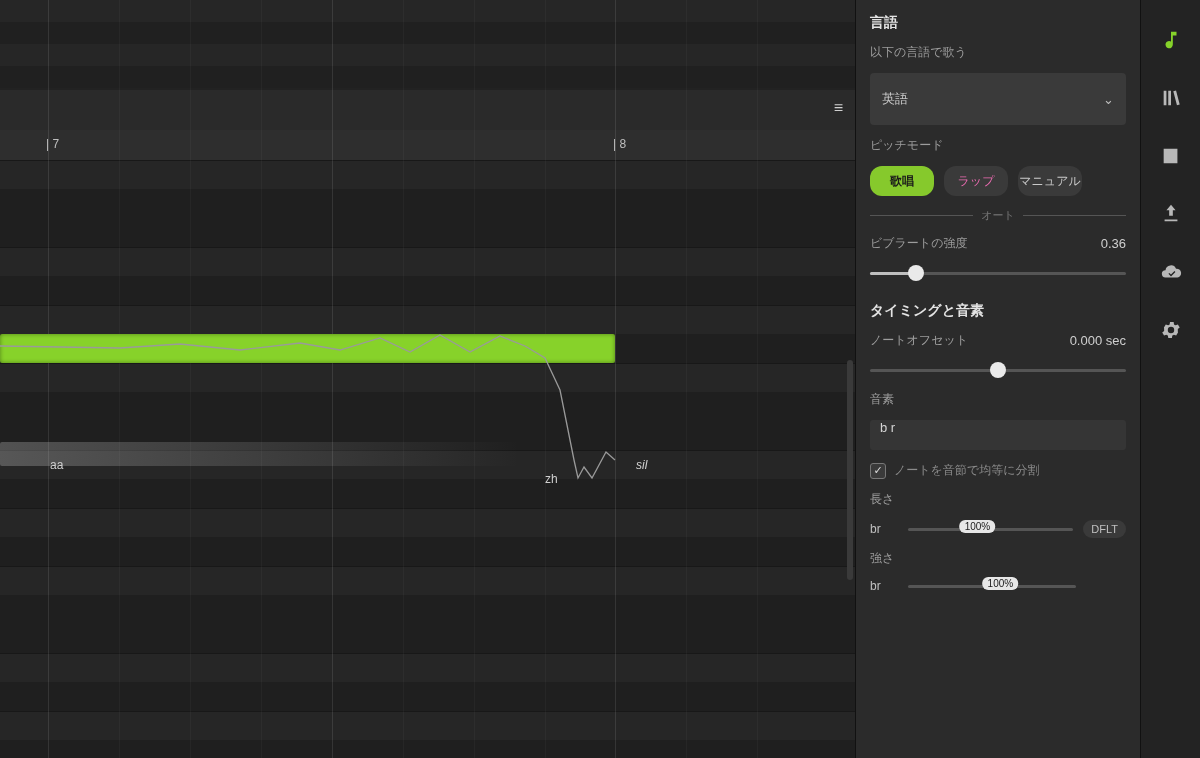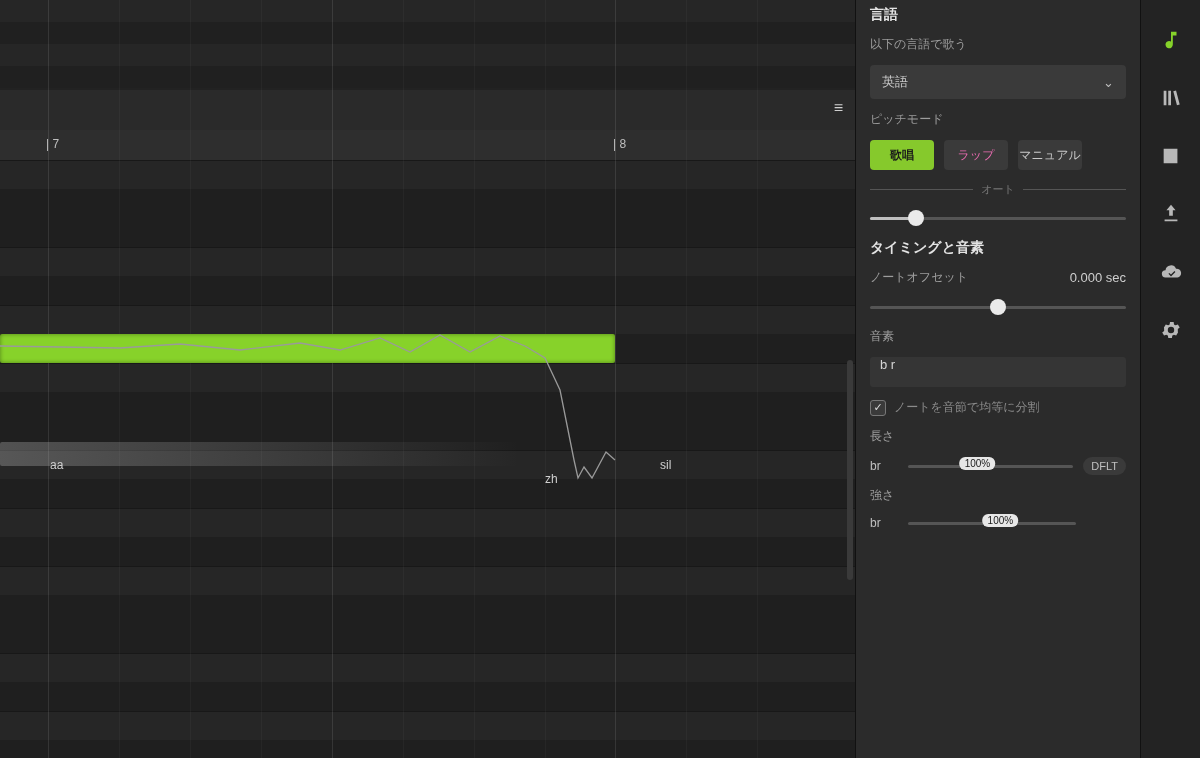--- a/index.html
+++ b/index.html
@@ -42,28 +42,28 @@
   
   .pitch-curve { position:absolute; left:0; top:0; width:100%; height:100%; pointer-events:none; }
 
   
   .vscroll { position:absolute; right:2px; top:360px; width:6px; height:220px; background:#3a3a3a; border-radius:3px; }
 
   
   .inspector { width:285px; background:#2b2b2b; color:#c9c9c9; font-size:13px; border-left:1px solid #111; overflow:hidden; }
   .insp-inner { padding:6px 14px 10px 14px; display:flex; flex-direction:column; gap:12px; }
 
-  .section-title { font-weight:700; color:#e4e4e4; font-size:14px; margin-top:0; }
+  .section-title { font-weight:700; color:#e4e4e4; font-size:14px; margin-top:8px; }
   .sub-label { color:#9d9d9d; font-size:12px; }
 
-  .select-box { background:#3a3a3a; border-radius:4px; height:34px; display:flex; align-items:center; padding:0 12px; justify-content:space-between; cursor:pointer; }
+  .select-box { background:#3a3a3a; border-radius:4px; height:52px; display:flex; align-items:center; padding:0 12px; justify-content:space-between; cursor:pointer; }
   .select-box .chev { color:#bdbdbd; }
 
   .seg-group { display:flex; gap:10px; }
-  .seg { flex:0 0 auto; min-width:64px; text-align:center; height:30px; line-height:30px; border-radius:4px; background:#3a3a3a; cursor:pointer; font-size:12px; }
+  .seg { flex:0 0 auto; min-width:64px; text-align:center; height:30px; line-height:30px; border-radius:12px; background:#3a3a3a; cursor:pointer; font-size:12px; }
   .seg.active { background:#86c92c; color:#1b1b1b; font-weight:600; }
   .seg.pink   { color:#e96bb0; }
 
   .auto-div { display:flex; align-items:center; gap:8px; color:#777; font-size:11px; }
   .auto-div .ln { flex:1; height:1px; background:#555; }
 
   .row-flex { display:flex; justify-content:space-between; align-items:center; }
 
   
   .slider     { position:relative; height:18px; }
@@ -151,21 +151,21 @@
     <div class="note" style="left:0;width:615px;top:334px;"></div>
 
     <div class="wave" style="left:0;width:520px;top:442px;"></div>
 
     <svg class="pitch-curve" viewBox="0 0 855 758" preserveAspectRatio="none">
       <path d="M0 346 L120 348 L180 344 L240 350 L300 343 L340 350 L380 338 L410 352 L440 335 L470 352 L500 336 L525 346 L545 358 L560 390 L568 430 L574 460 L578 478 L584 467 L592 478 L606 452 L615 460" fill="none" stroke="#9a9a9a" stroke-width="1.3"></path>
     </svg>
 
     <span class="phon" style="left:50px;top:458px;">aa</span>
     <span class="phon" style="left:545px;top:472px;">zh</span>
-    <span class="phon" style="left:660px;top:458px;">sil</span>
+    <span class="phon" style="left:636px;top:458px;font-style:italic;">sil</span>
 
     <div class="vscroll"></div>
   </div>
 
   <div class="inspector">
     <div class="insp-inner">
 
       <div class="section-title">言語</div>
       <div class="sub-label">以下の言語で歌う</div>
       <div class="select-box">
@@ -176,20 +176,24 @@
       <div class="sub-label">ピッチモード</div>
       <div class="seg-group">
         <div class="seg active">歌唱</div>
         <div class="seg pink">ラップ</div>
         <div class="seg">マニュアル</div>
       </div>
       <div class="auto-div">
         <div class="ln"></div>
           <span>オート</span>
           <div class="ln"></div>
+      </div>
+      <div class="row-flex">
+        <span class="sub-label">ビブラートの強度</span>
+        <span style="color:#cfcfcf;">0.36</span>
       </div>
       <div class="slider">
         <div class="track"></div>
         <div class="fill" style="width:18%;"></div>
         <div class="knob" style="left:18%;"></div>
       </div>
 
       <div class="section-title">タイミングと音素</div>
       <div class="row-flex">
         <span class="sub-label">ノートオフセット</span>

